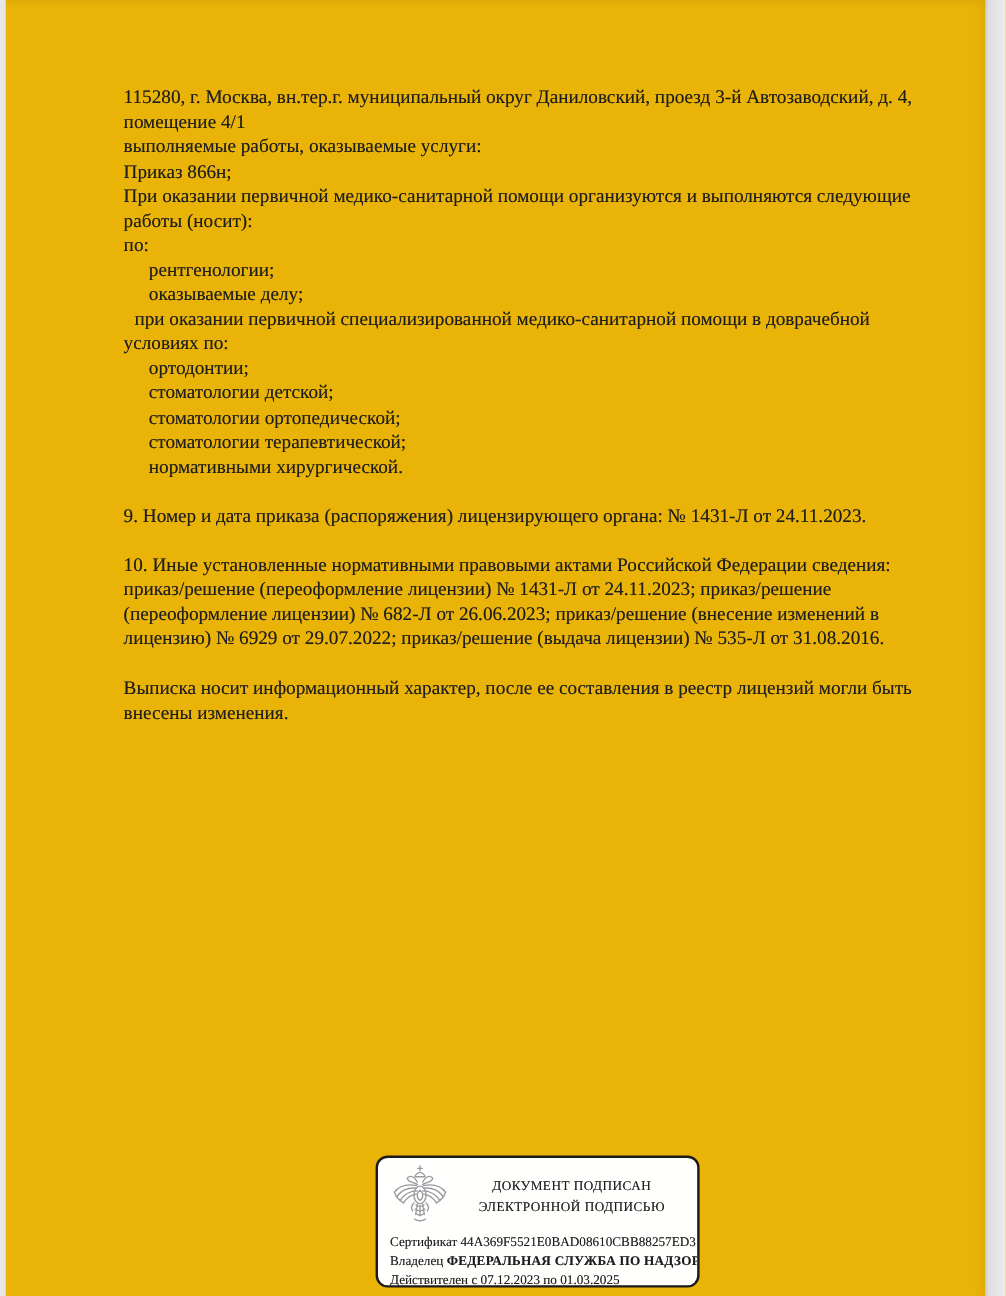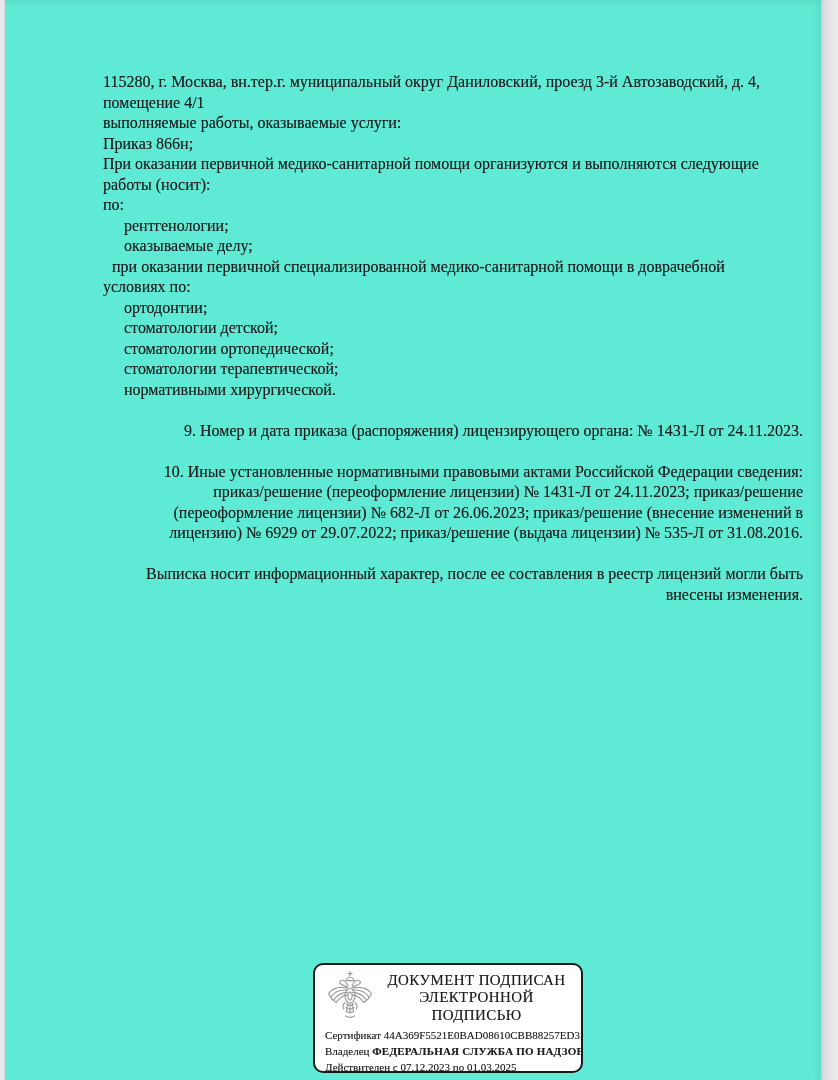--- a/index.html
+++ b/index.html
@@ -1,21 +1,21 @@
 <!DOCTYPE html>
 <html><head>
 <meta charset="utf-8">
 <style>
   * { margin: 0; padding: 0; box-sizing: border-box; }
   html, body { background: #ffffff; }
   .screen {
     position: relative;
     width: 838px;
     height: 1080px;
-    background: #5eead4;
+    background: #eab308;
     overflow: hidden;
     font-family: "Liberation Serif", serif;
   }
   
   .edge-left {
     position: absolute; left: 0; top: 0; bottom: 0; width: 5px;
     background: #e7e7ea; border-right: 1px solid #d9d9dd;
   }
   .edge-right {
     position: absolute; right: 0; top: 0; bottom: 0; width: 17px;
@@ -30,21 +30,21 @@
   .doc-body {
     position: absolute;
     left: 103px;
     top: 72px;
     width: 700px;
     font-size: 16px;
     line-height: 20.5px;
     color: #1e1e1e;
     text-shadow: 0 0 0.5px rgba(30,30,30,0.55);
   }
-  .doc-body .block + .block { margin-top: 20.5px; text-align: right; }
+  .doc-body .block + .block { margin-top: 20.5px; }
   .doc-body .line { white-space: nowrap; }
   .doc-body .line.indent-1 { padding-left: 9px; }
   .doc-body .line.indent-2 { padding-left: 21px; }
   
   .stamp {
     position: absolute;
     left: 313px;
     top: 963px;
     width: 270px;
     height: 110px;
@@ -56,21 +56,21 @@
   .stamp-top {
     display: flex;
     align-items: center;
     height: 61px;
     padding: 5px 6px 0 7px;
   }
   .stamp-emblem { flex: 0 0 56px; height: 56px; }
   .stamp-title {
     flex: 1;
     text-align: center;
-    font-size: 15px;
+    font-size: 11px;
     line-height: 17.5px;
     letter-spacing: 0.4px;
     color: #1d1d1d;
     text-shadow: 0 0 0.5px rgba(30,30,30,0.5);
   }
   .stamp-lines {
     padding: 2px 4px 0 10px;
     font-size: 11px;
     line-height: 15.8px;
     color: #1d1d1d;

